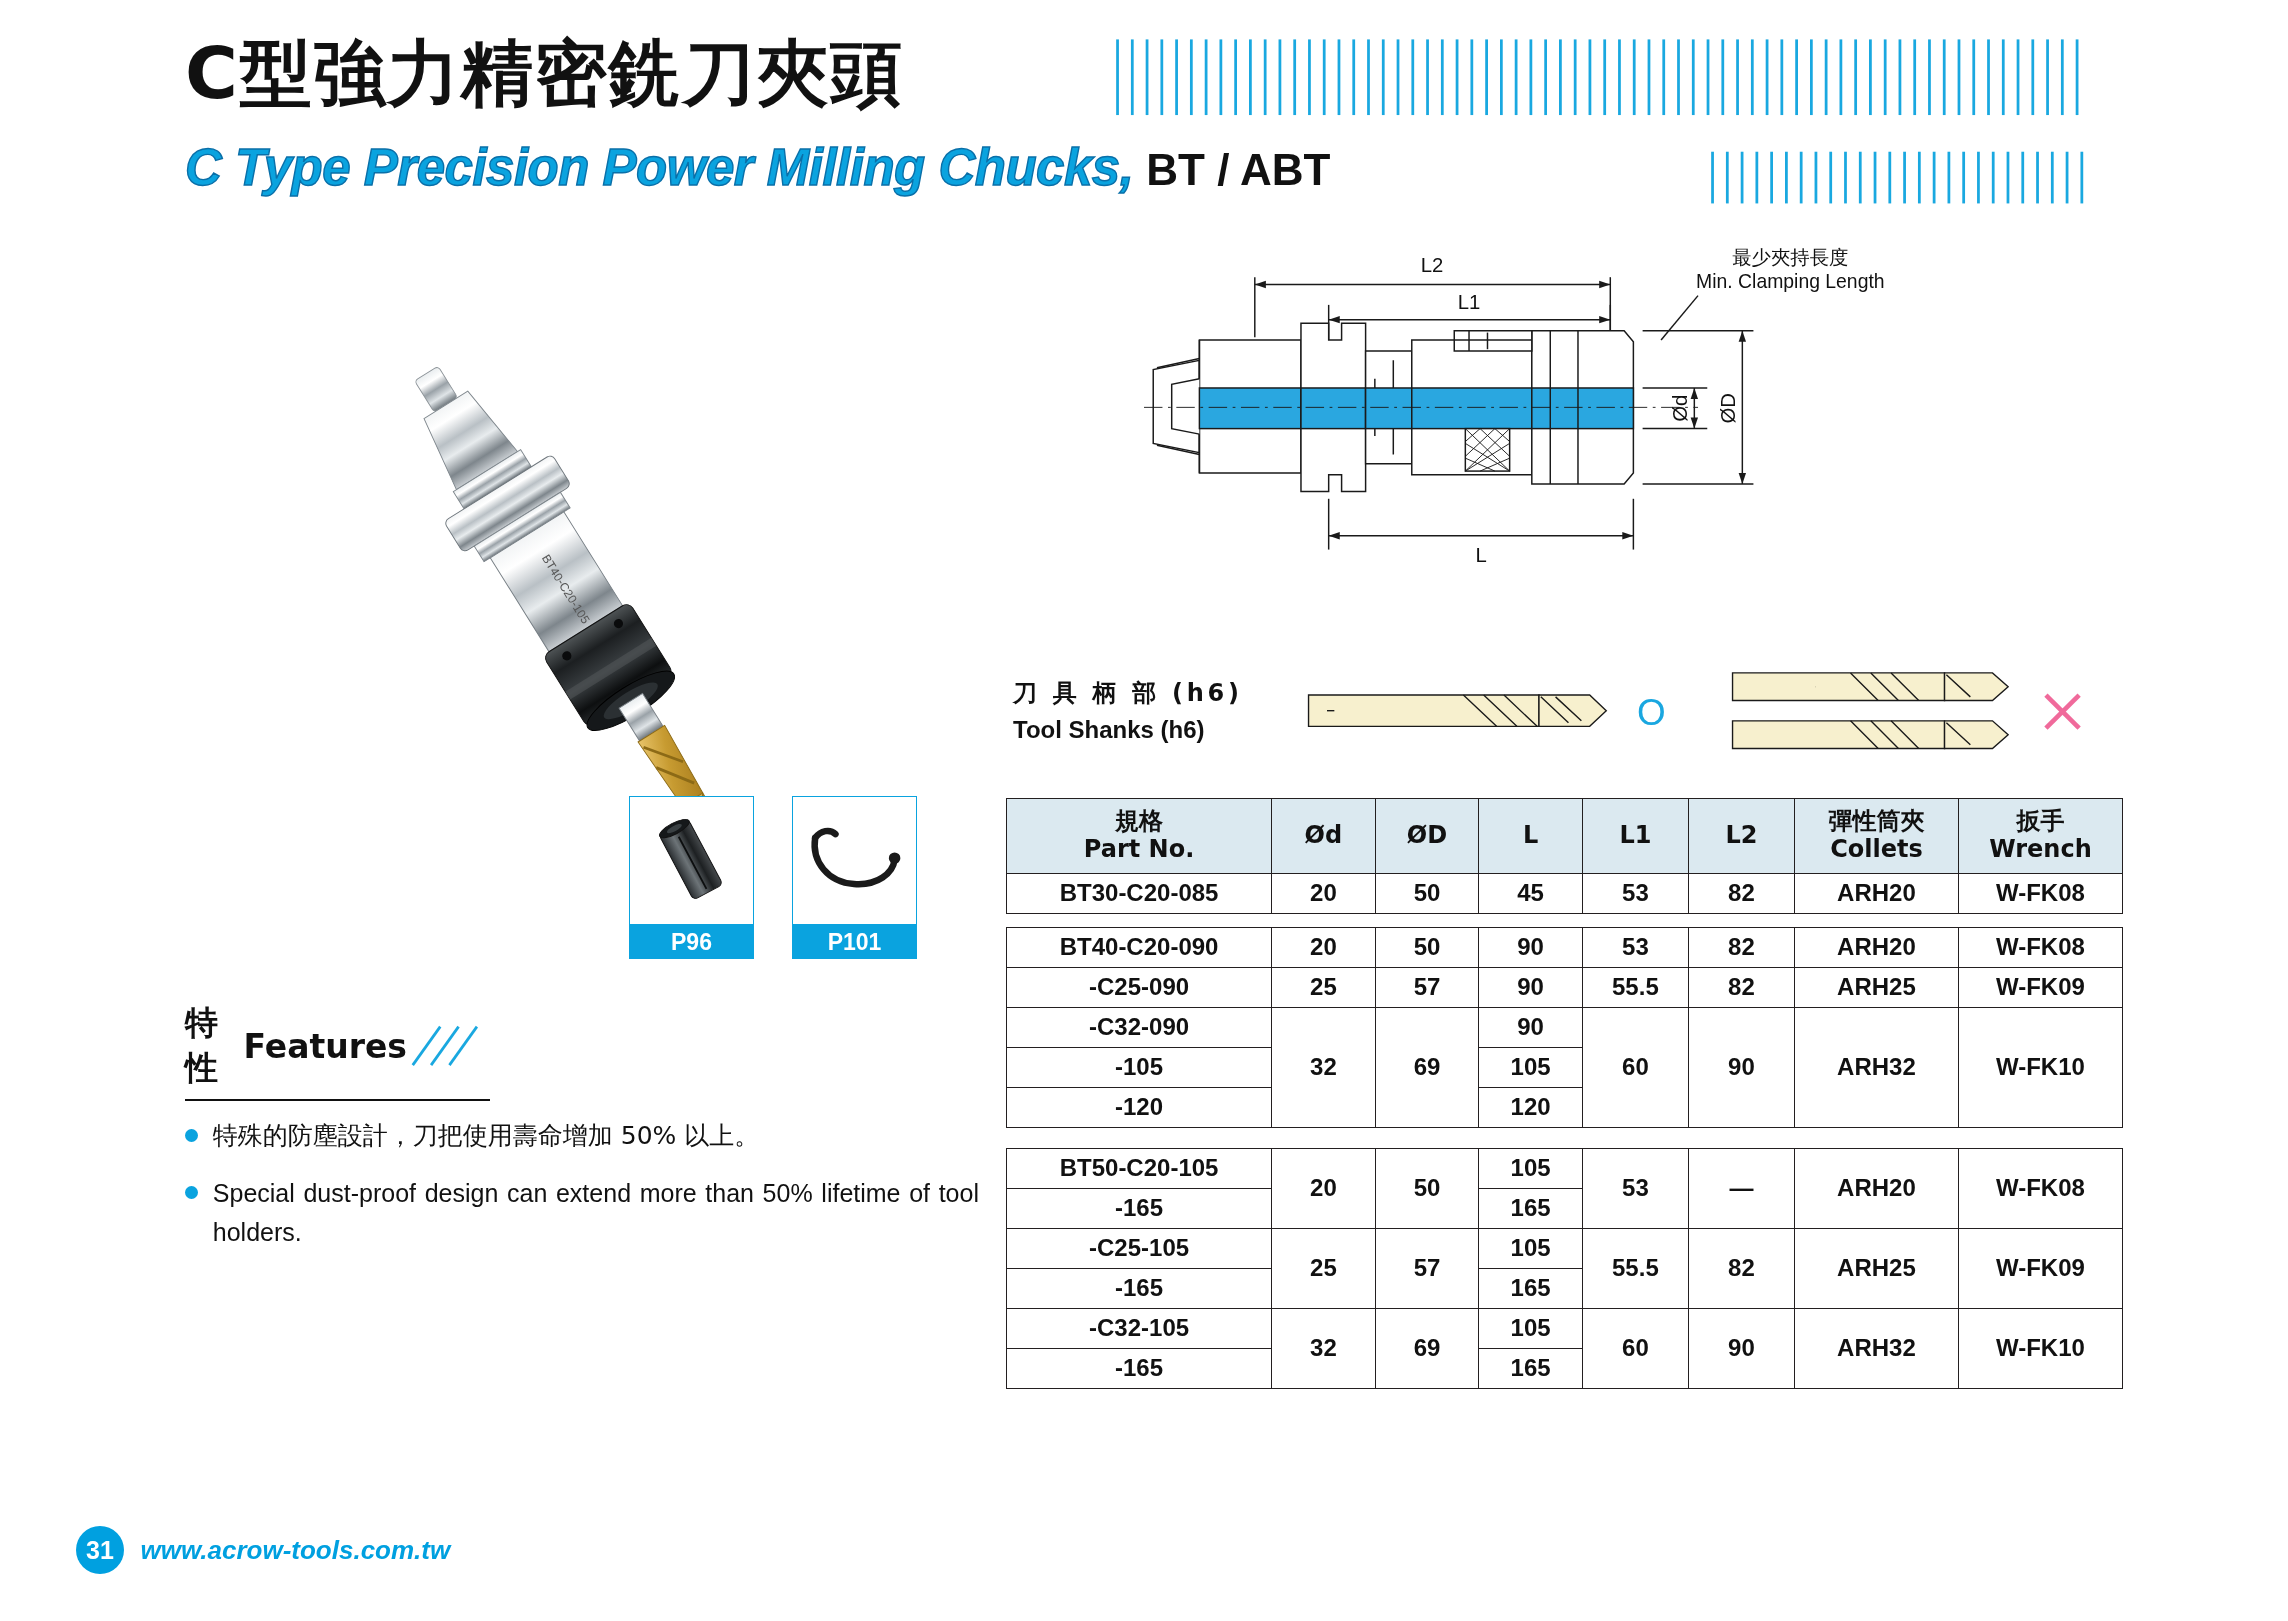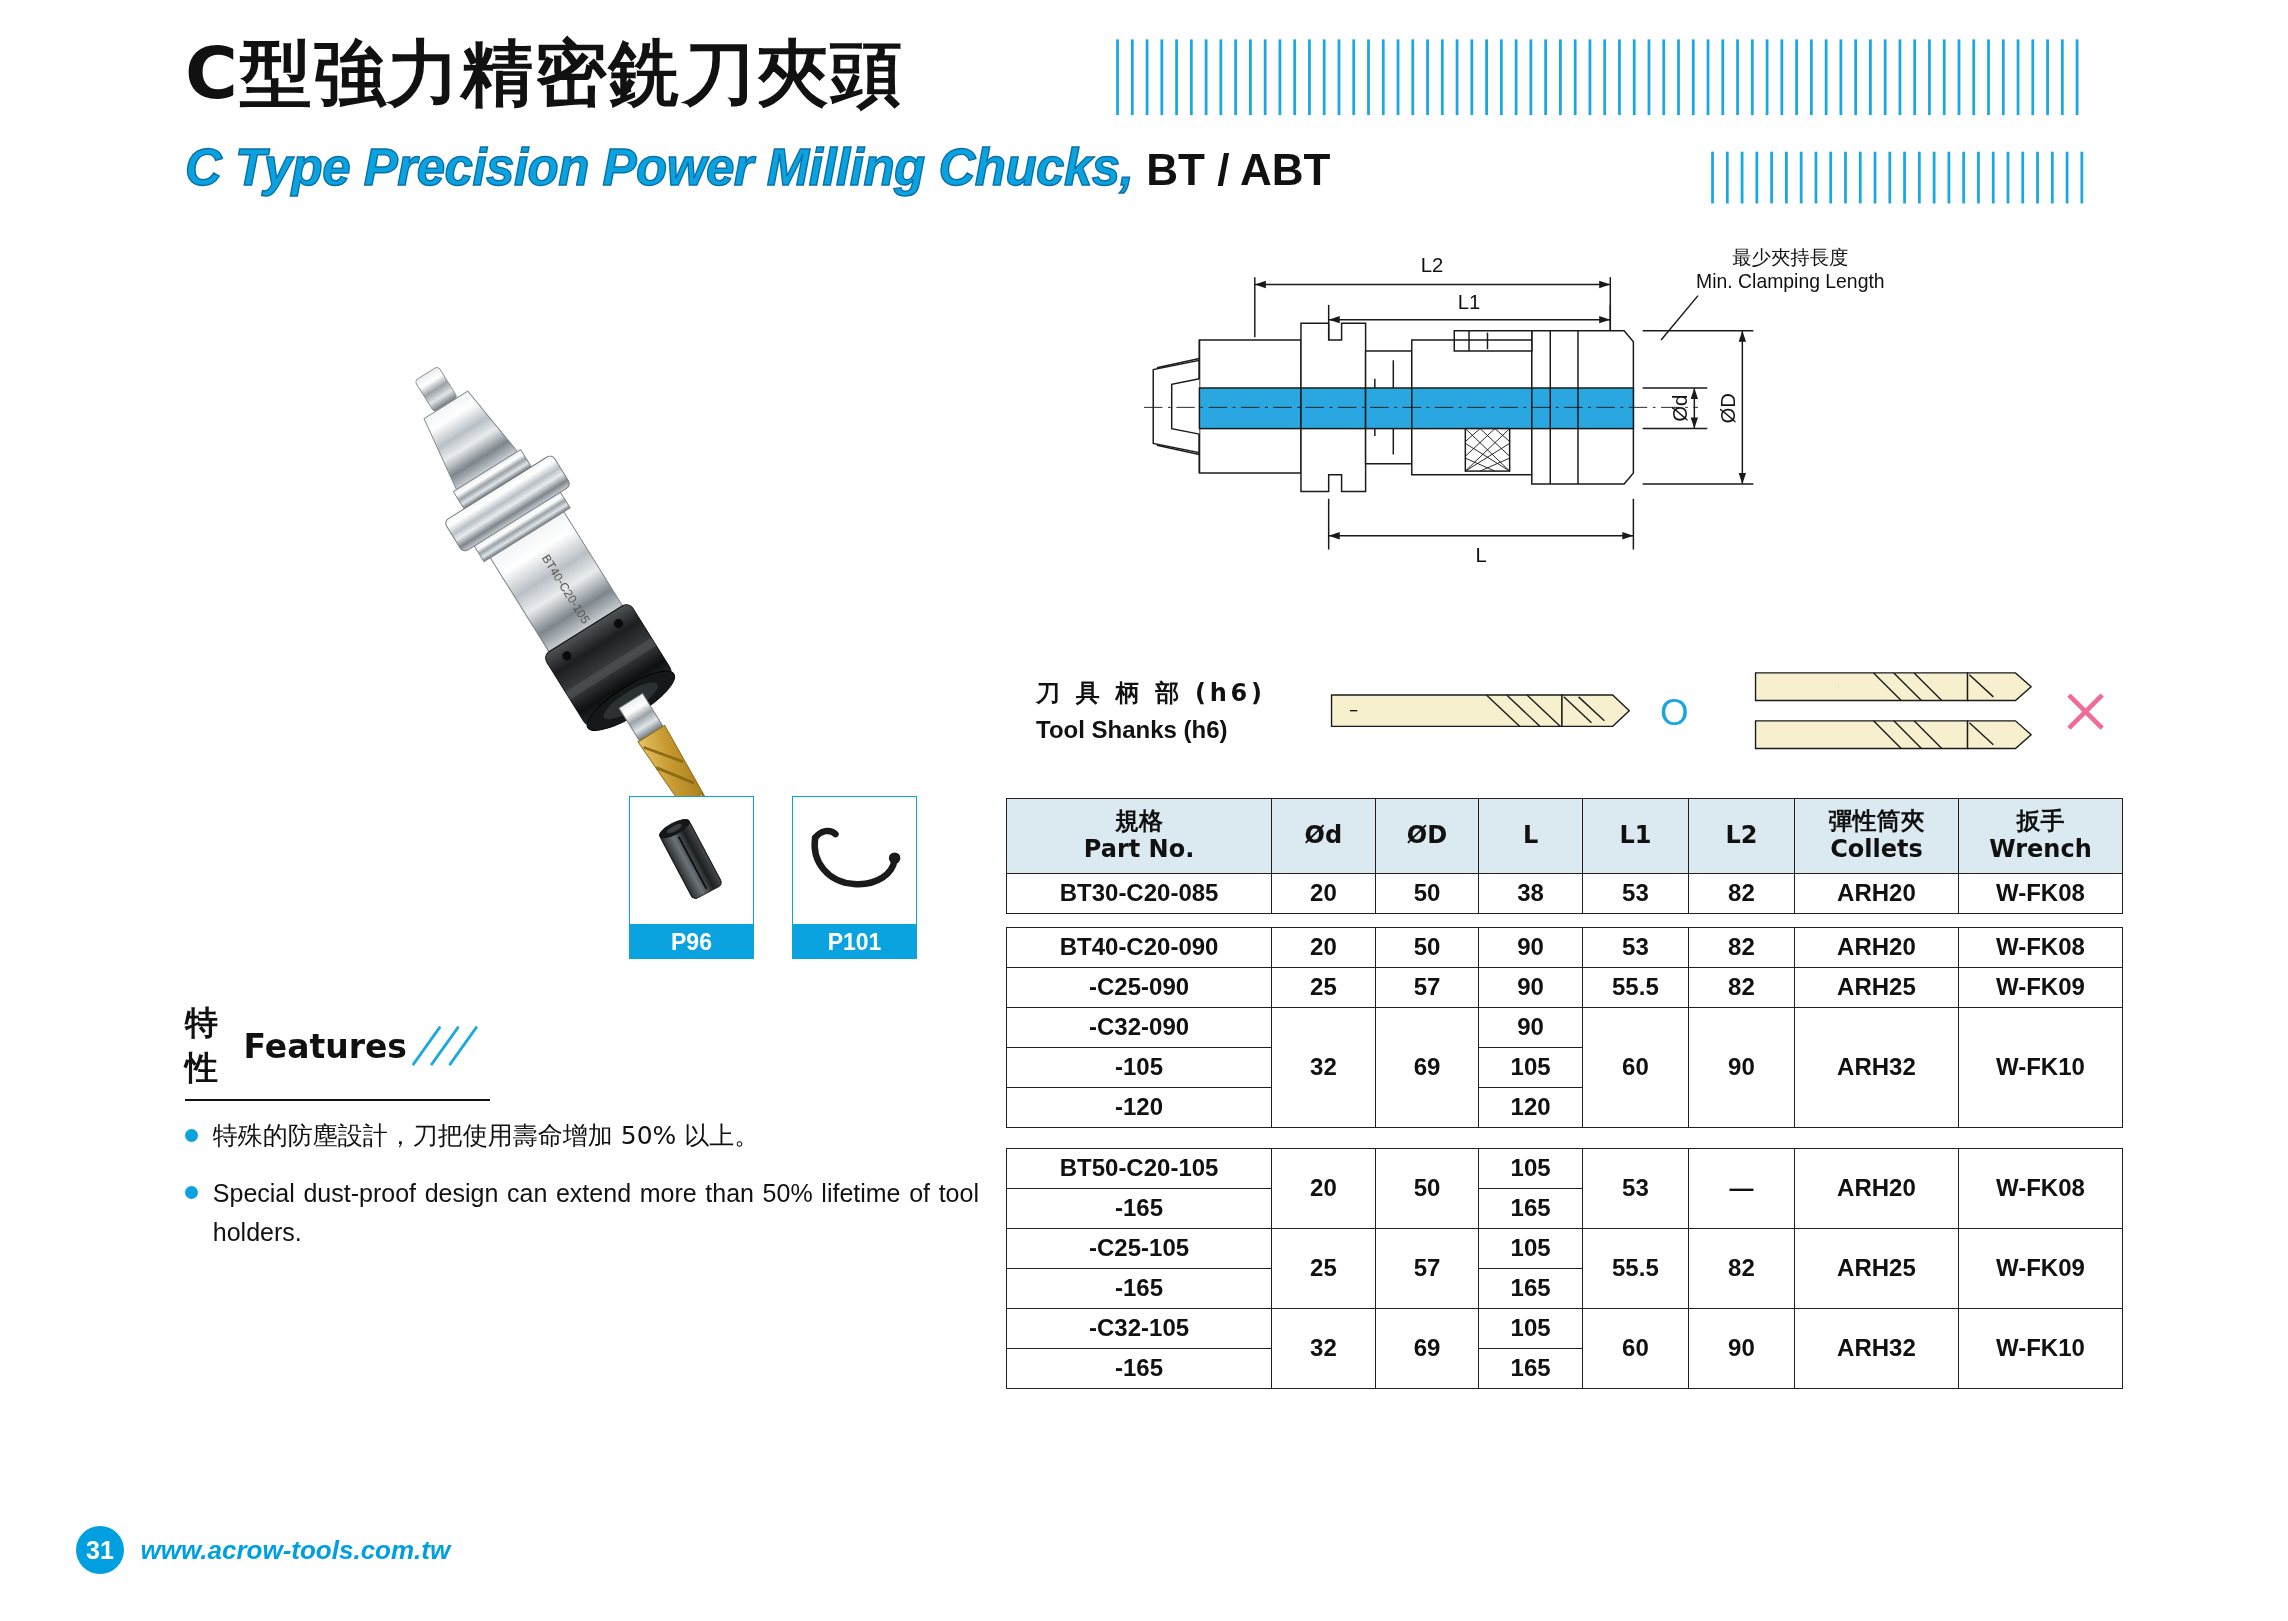--- a/index.html
+++ b/index.html
@@ -39,21 +39,21 @@
   .hatch { position:absolute; }
   .hatch svg { display:block; }
 
   
   .photo { position:absolute; left:277px; top:295px; width:517px; height:517px; }
 
   
   .drawing { position:absolute; left:1144px; top:231px; width:988px; height:434px; }
 
   
-  .shank-row { position:absolute; left:1036px; top:660px; width:1108px; height:106px;text-decoration:underline; }
+  .shank-row { position:absolute; left:1013px; top:660px; width:1108px; height:106px;text-decoration:underline; }
   .shank-label-cn { font-size:24px; font-weight:bold; color:#111; letter-spacing:3.7px; }
   .shank-label-en { font-size:24px; font-weight:bold; color:#111; }
 
   
   .acc { position:absolute; width:125px; }
   .acc .imgbox { border:1.8px solid #0aa3df; height:129px; background:#fff; position:relative; }
   .acc .cap { background:#0aa3df; color:#fff; text-align:center; font-size:23px; font-weight:bold; padding:3.7px 0; }
 
   
   .features { position:absolute; left:185px; top:1001px; width:794px; }
@@ -477,21 +477,21 @@
             <div>扳手</div>
             <div>Wrench</div>
           </th>
         </tr>
       </thead>
       <tbody>
         <tr>
           <td>BT30-C20-085</td>
           <td>20</td>
           <td>50</td>
-          <td>38</td>
+          <td>45</td>
           <td>53</td>
           <td>82</td>
           <td>ARH20</td>
           <td>W-FK08</td>
         </tr>
       </tbody>
     </table>
 
     <table>
       <colgroup>

